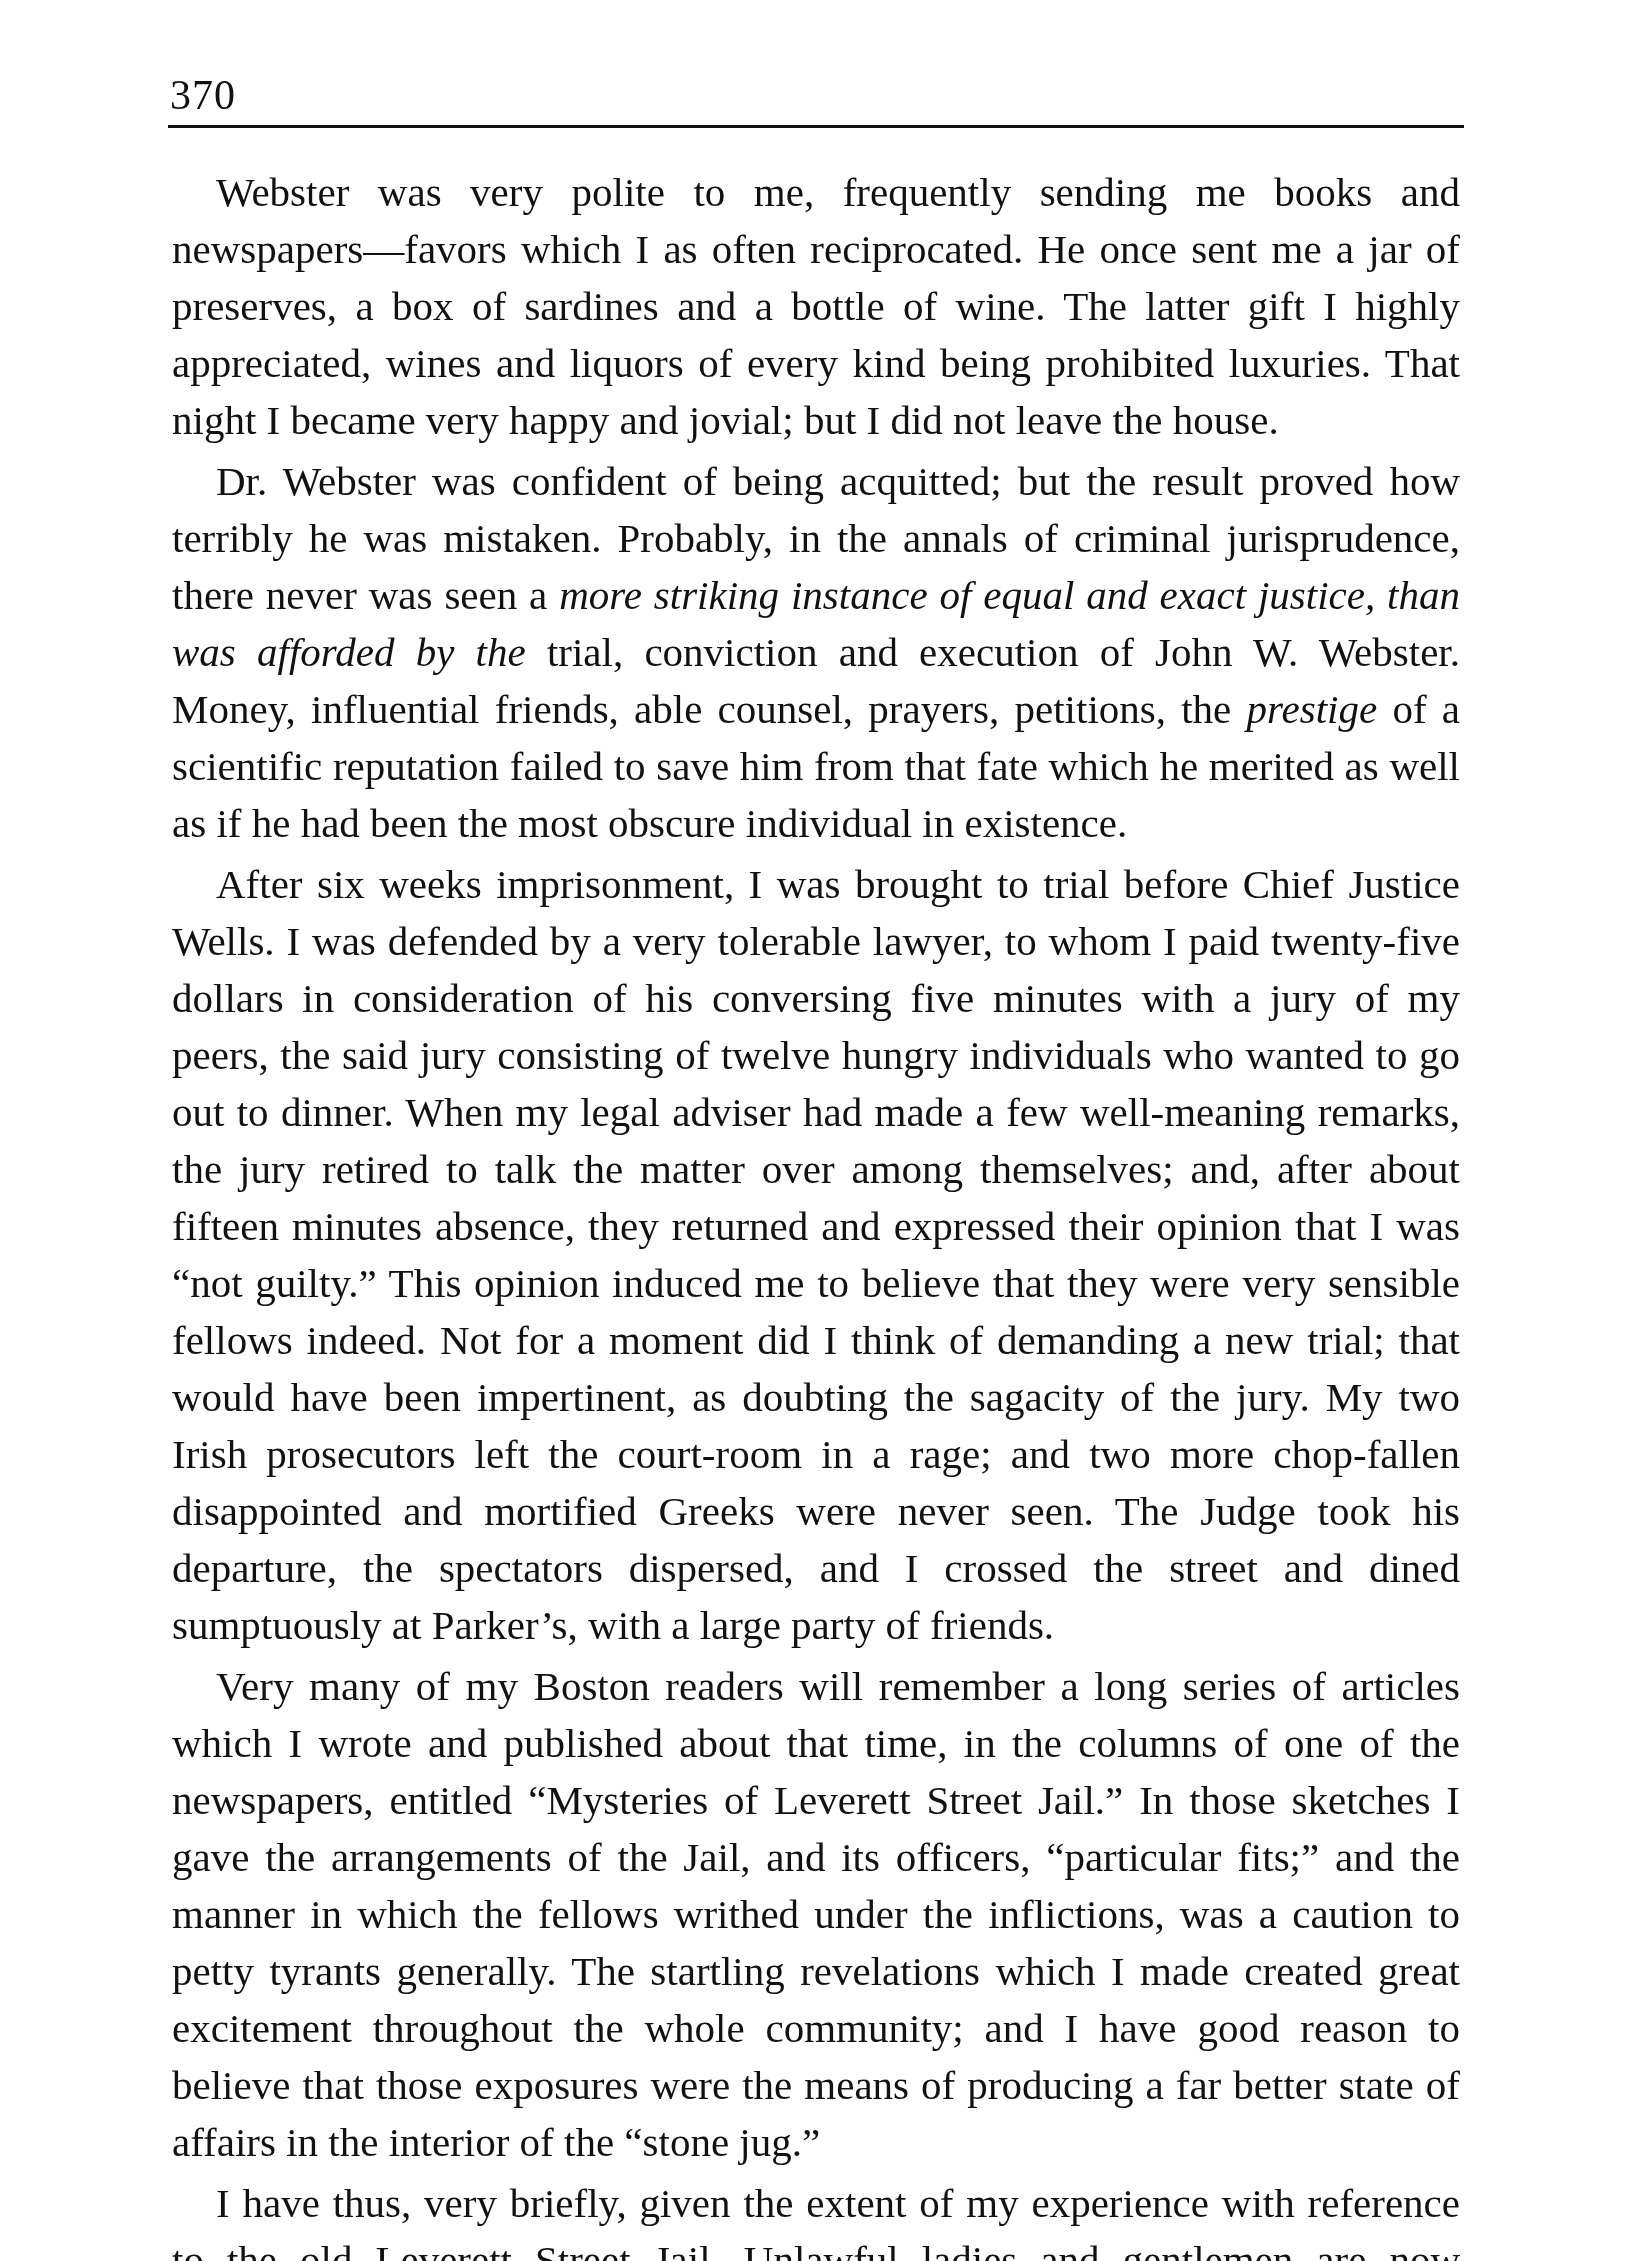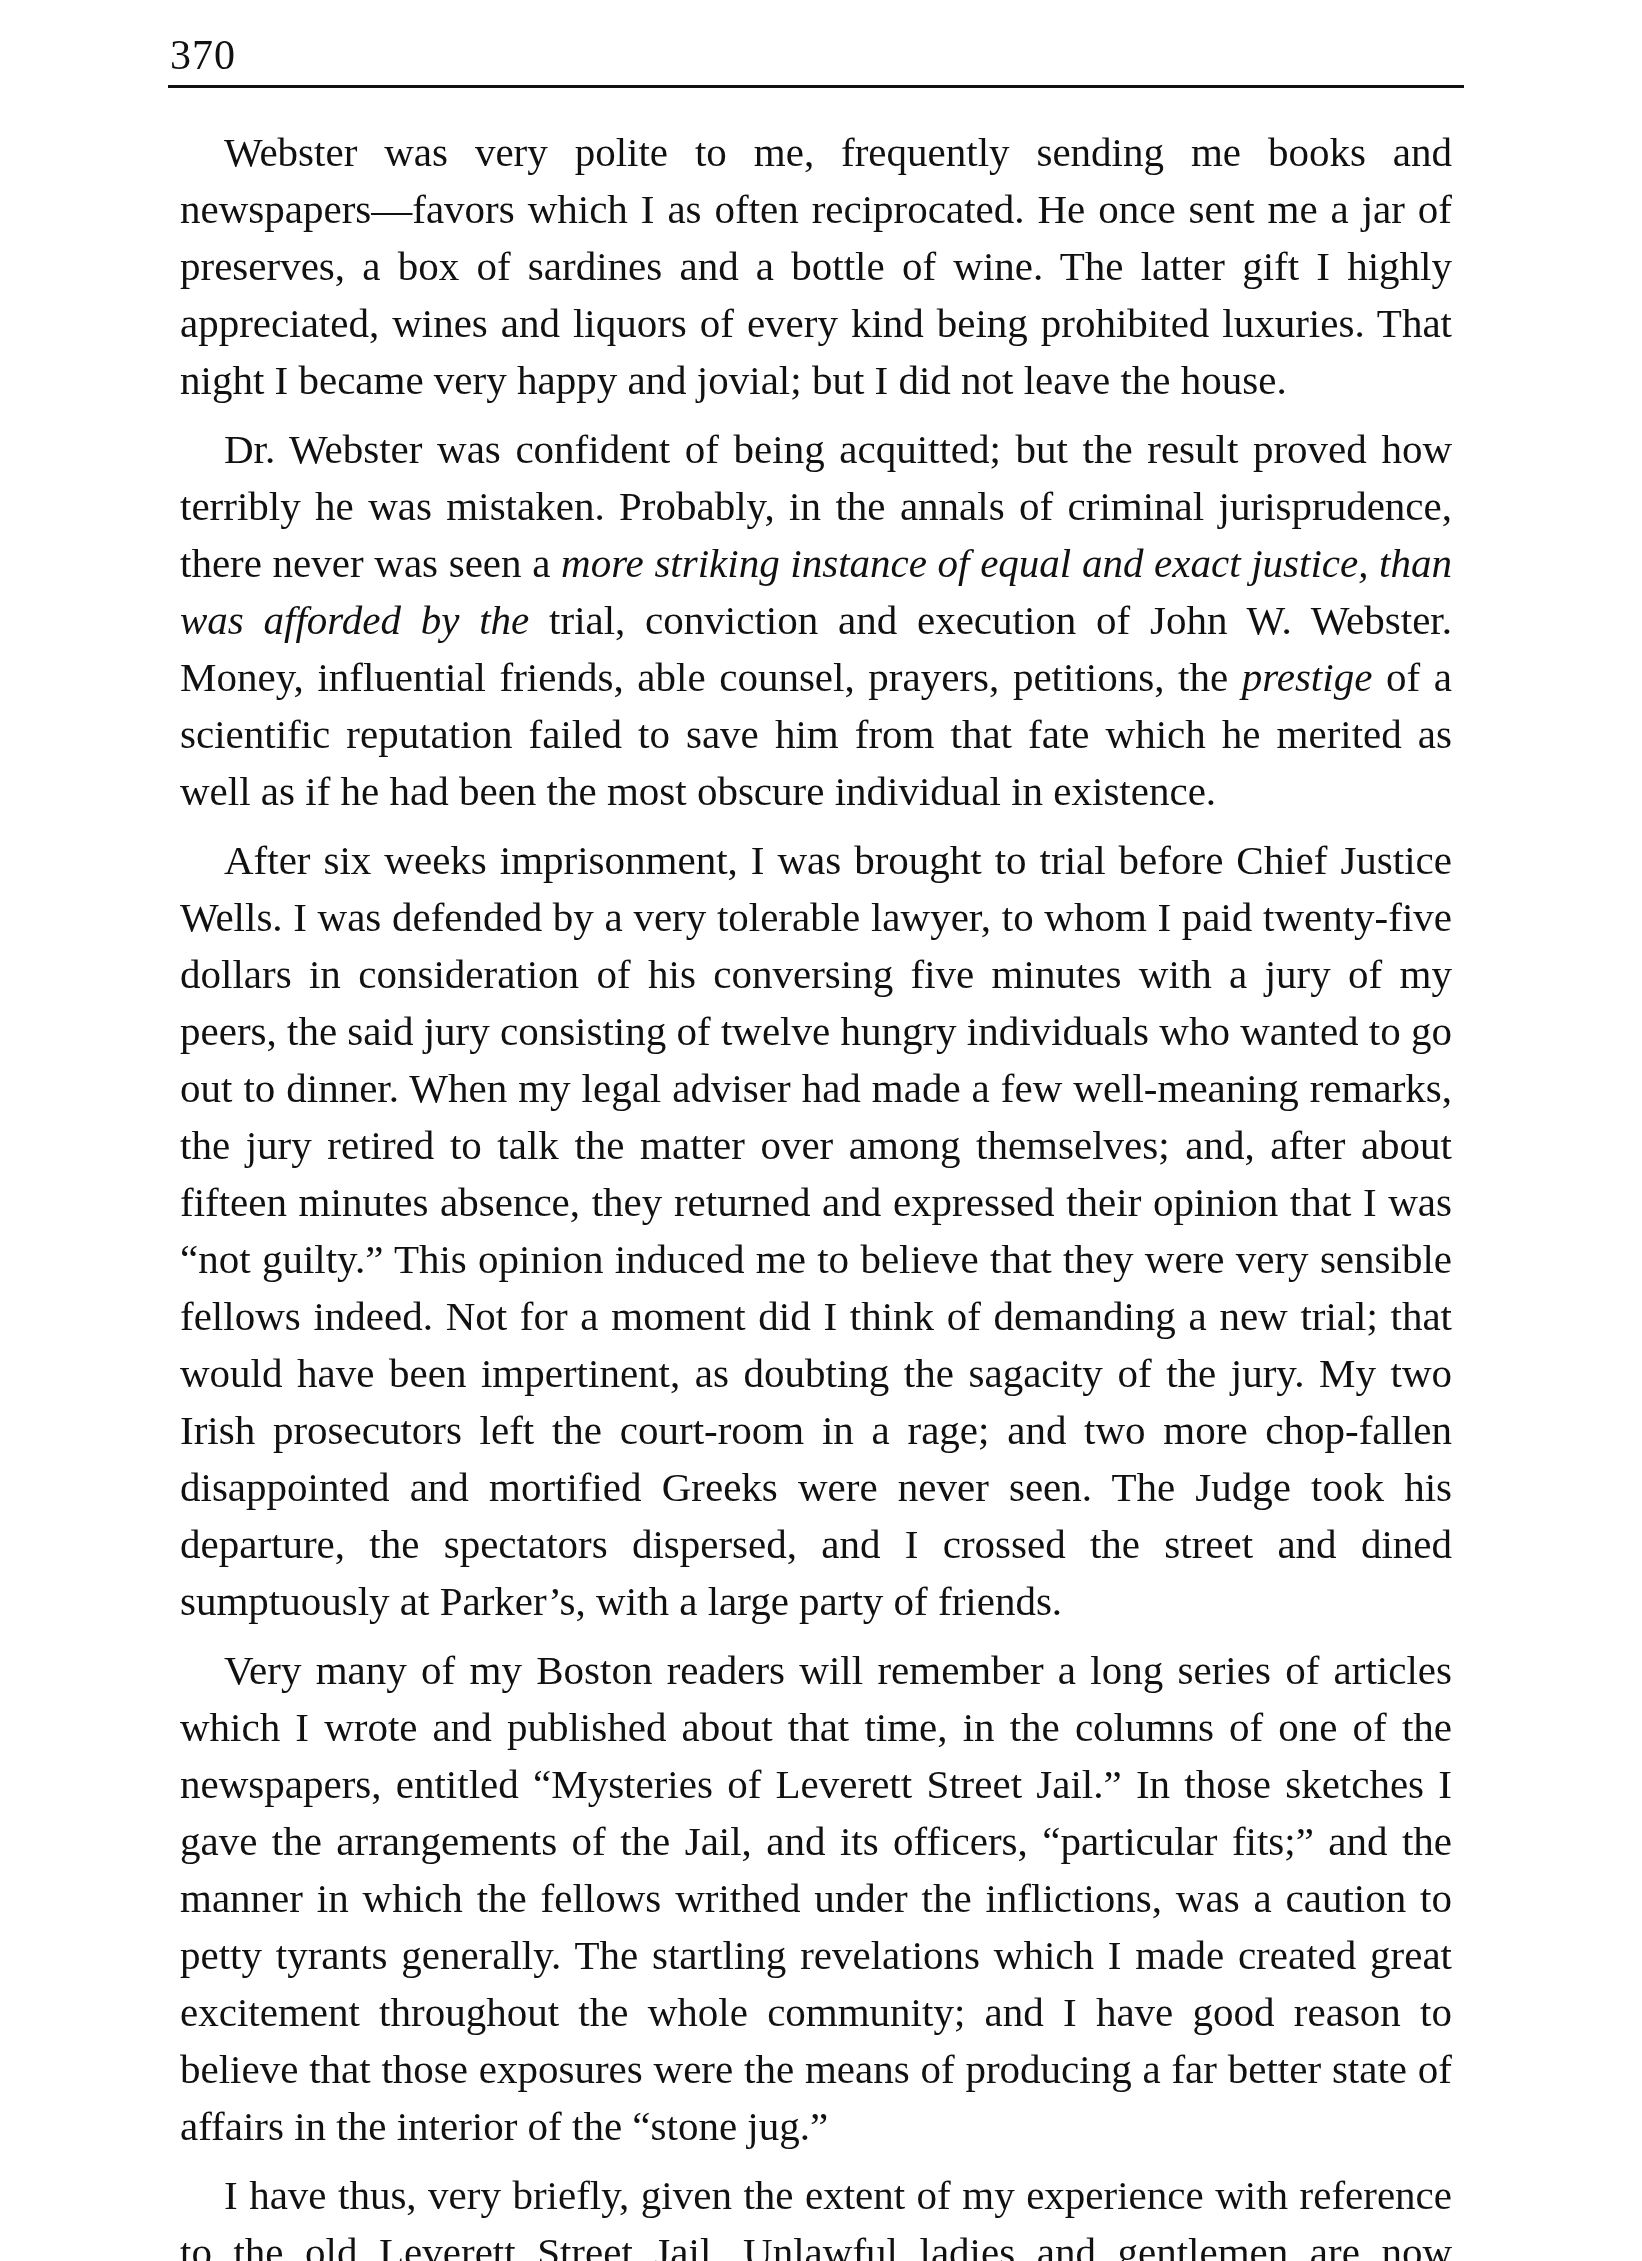--- a/index.html
+++ b/index.html
@@ -5,33 +5,34 @@
   html, body { margin: 0; padding: 0; background: #ffffff; }
   body { width: 1642px; height: 2262px; position: relative; overflow: hidden; }
   .page {
     position: absolute; left: 168px; top: 0; width: 1296px;
     font-family: "Liberation Serif", "DejaVu Serif", serif;
     color: #111111;
   }
   .running-head {
     position: relative; height: 86px;
     font-size: 42px;
+    margin-top: 40px;
   }
   .page-number { position: absolute; left: 1.9px; top: 31px; font-size: 42px; letter-spacing: 1px; }
   .running-title {
     position: absolute; left: 0; right: 0; top: 31px; text-align: center;
     font-variant: small-caps; letter-spacing: 4.8px; font-size: 42px;
   }
   .rule { position: absolute; left: 0; right: 0; top: 85px; height: 2.9px; background: #111111; }
   .body-text {
     margin-top: 38px;
     font-size: 41px; line-height: 57px;
     text-align: justify; hyphens: manual;
   }
-  .para { margin: 12px; text-indent: 44px; }
+  .para { margin: 4px; text-indent: 44px; }
   .para em { font-style: italic; }
 </style>
 </head>
 <body>
 
 <div class="page">
   <div class="running-head">
     <span class="page-number">370</span>
     <div class="rule"></div>
   </div>

